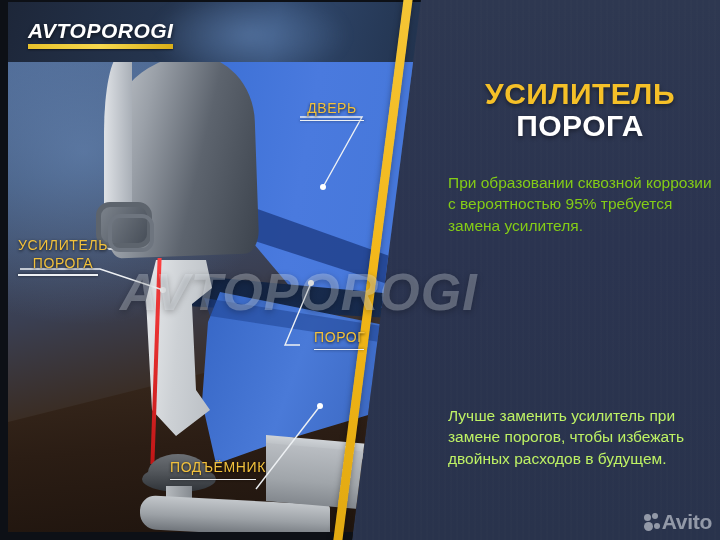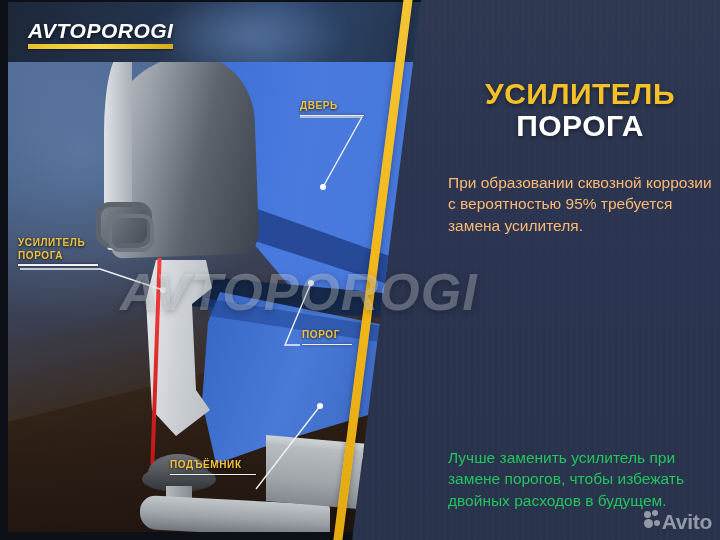--- a/index.html
+++ b/index.html
@@ -198,37 +198,37 @@
   }
   .logo-bar{
     margin-top:3px;height:5px;width:100%;
     background:linear-gradient(90deg,#e8c22c,#f6d84e 50%,#d8ae18);
     box-shadow:0 1px 2px rgba(0,0,0,.5);
   }
 
   
   .callout{position:absolute;z-index:24;}
   .callout .cl-label{
-    font-size:10px;font-weight:bold;letter-spacing:.6px;
+    font-size:14px;font-weight:normal;letter-spacing:.6px;
     color:#f2c13c;text-shadow:0 1px 3px rgba(0,0,0,.85);
-    white-space:pre-line;line-height:1.25;
+    white-space:pre-line;line-height:1.25;text-align:center;
   }
   .callout .cl-rule{
     height:1.5px;background:#eef1f4;margin-top:2px;
     box-shadow:0 0 3px rgba(0,0,0,.6);
   }
   .leader{position:absolute;overflow:visible;z-index:23;}
   .leader circle{fill:#ffffff;}
 
   
   #co-door{left:300px;top:100px;}
   #co-door .cl-rule{width:64px;}
   #co-reinf{left:18px;top:237px;}
   #co-reinf .cl-rule{width:80px;}
-  #co-porog{left:302px;top:329px;}
+  #co-porog{left:314px;top:329px;}
   #co-porog .cl-rule{width:50px;}
   #co-lift{left:170px;top:459px;}
   #co-lift .cl-rule{width:86px;}
 
   
   .watermark{
     position:absolute;left:120px;top:262px;z-index:26;
     font-size:52px;font-weight:bold;font-style:italic;letter-spacing:1px;
     color:rgba(232,238,246,.30);
     text-shadow:0 2px 6px rgba(0,0,0,.25);
@@ -248,28 +248,28 @@
     color:#f5c028;text-shadow:0 2px 4px rgba(0,0,0,.45);
   }
   .title .t2{
     display:block;font-size:30px;font-weight:bold;letter-spacing:.5px;
     color:#ffffff;text-shadow:0 2px 4px rgba(0,0,0,.45);
   }
   .para{
     position:absolute;left:10px;width:268px;
     font-size:15.5px;line-height:1.38;
   }
-  #p1{top:172px;color:#fdba74;}
+  #p1{top:172px;color:#84cc16;}
   #p2{top:300px;color:#f2f5f8;}
-  #p3{top:405px;color:#22c55e;margin-top:42px;}
+  #p3{top:405px;color:#bef264;}
 
   
   .avito{
     position:absolute;right:8px;bottom:6px;z-index:28;
-    display:flex;align-items:flex-start;
+    display:flex;align-items:center;
     opacity:.55;
   }
   .avito .dots{position:relative;width:18px;height:18px;}
   .avito .dots b{position:absolute;border-radius:50%;background:#e9edf3;display:block;}
   .avito .d1{width:7px;height:7px;left:0;top:1px;}
   .avito .d2{width:6px;height:6px;left:8px;top:0px;}
   .avito .d3{width:9px;height:9px;left:0;top:9px;}
   .avito .d4{width:6px;height:6px;left:10px;top:10px;}
   .avito .wm-text{
     font-size:21px;font-weight:bold;color:#e9edf3;letter-spacing:-.3px;

